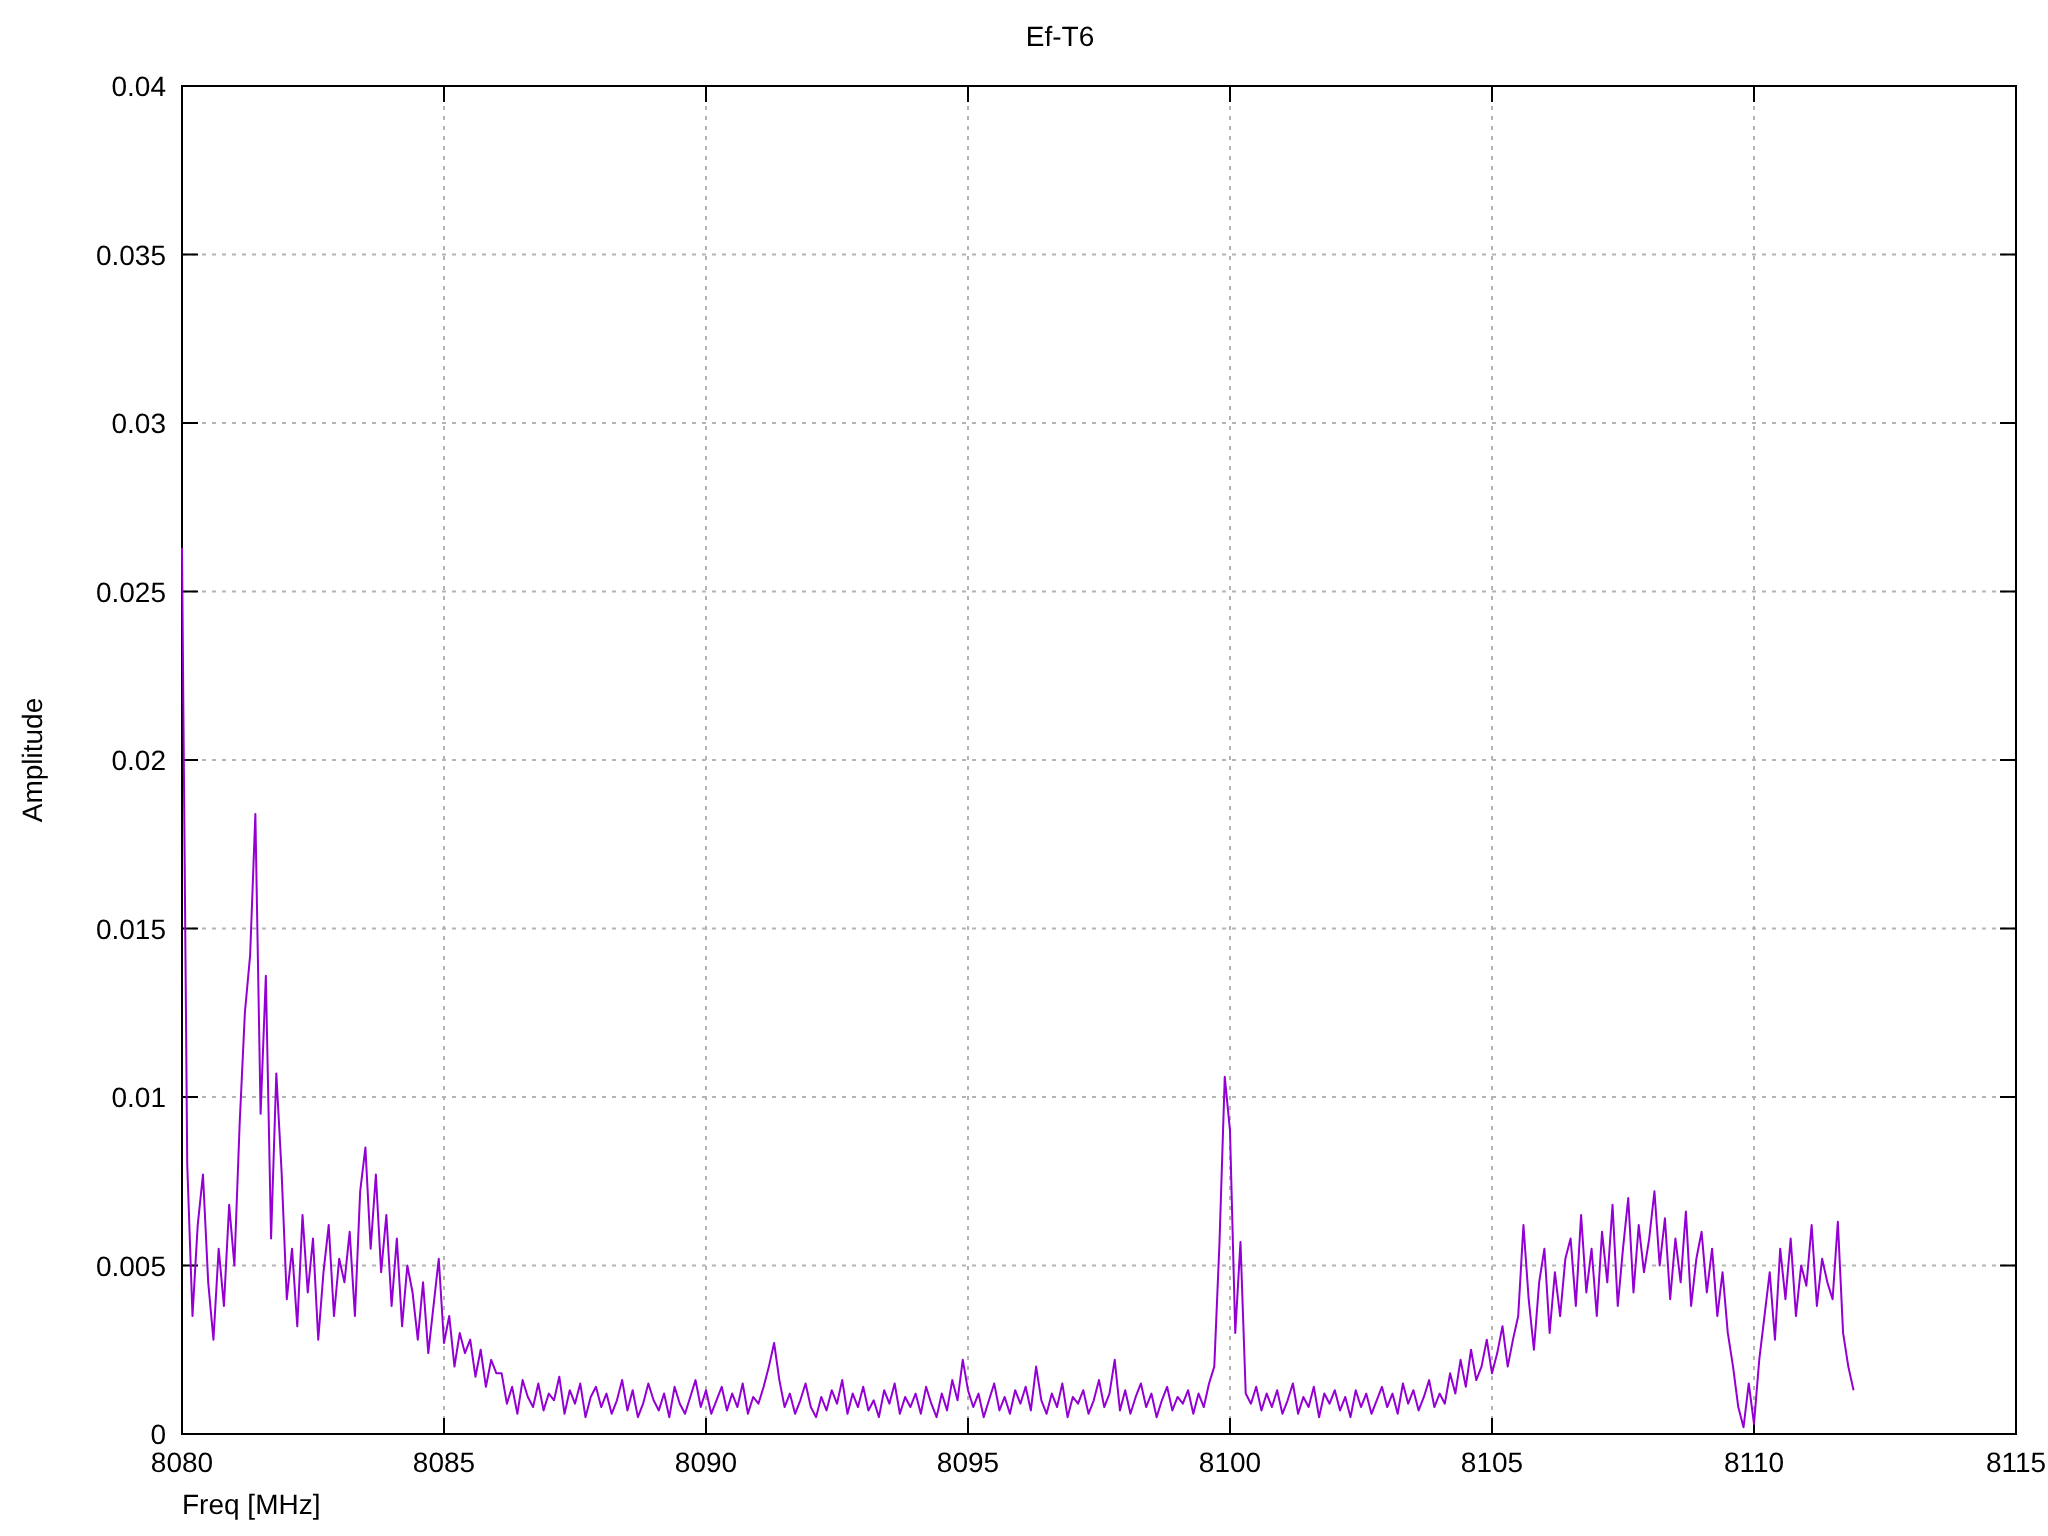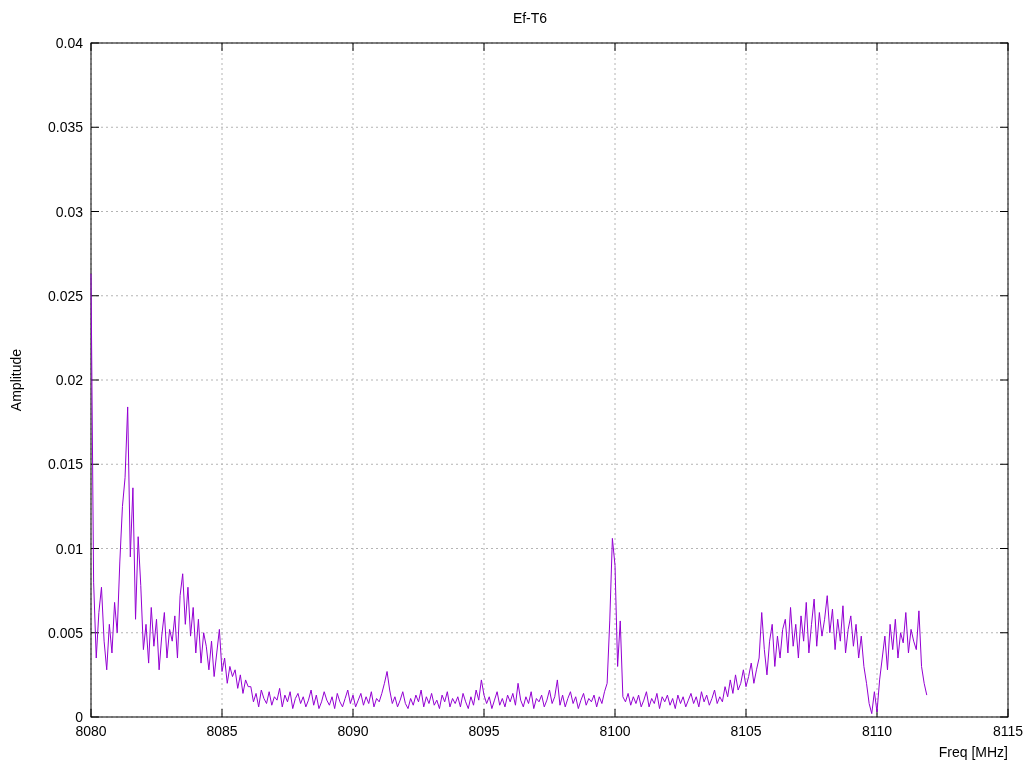--- a/index.html
+++ b/index.html
@@ -27,21 +27,21 @@
     width: 1060px;
     text-align: center;
     font-size: 14px;
     color: #000000;
   }
   .x-axis-label {
     position: absolute;
     left: 91px;
     top: 744px;
     width: 917px;
-    text-align: right;
+    text-align: left;
     font-size: 14px;
     color: #000000;
   }
   .y-axis-label {
     position: absolute;
     left: 16px;
     top: 380px;
     transform: translate(-50%, -50%) rotate(-90deg);
     font-size: 14px;
     color: #000000;

